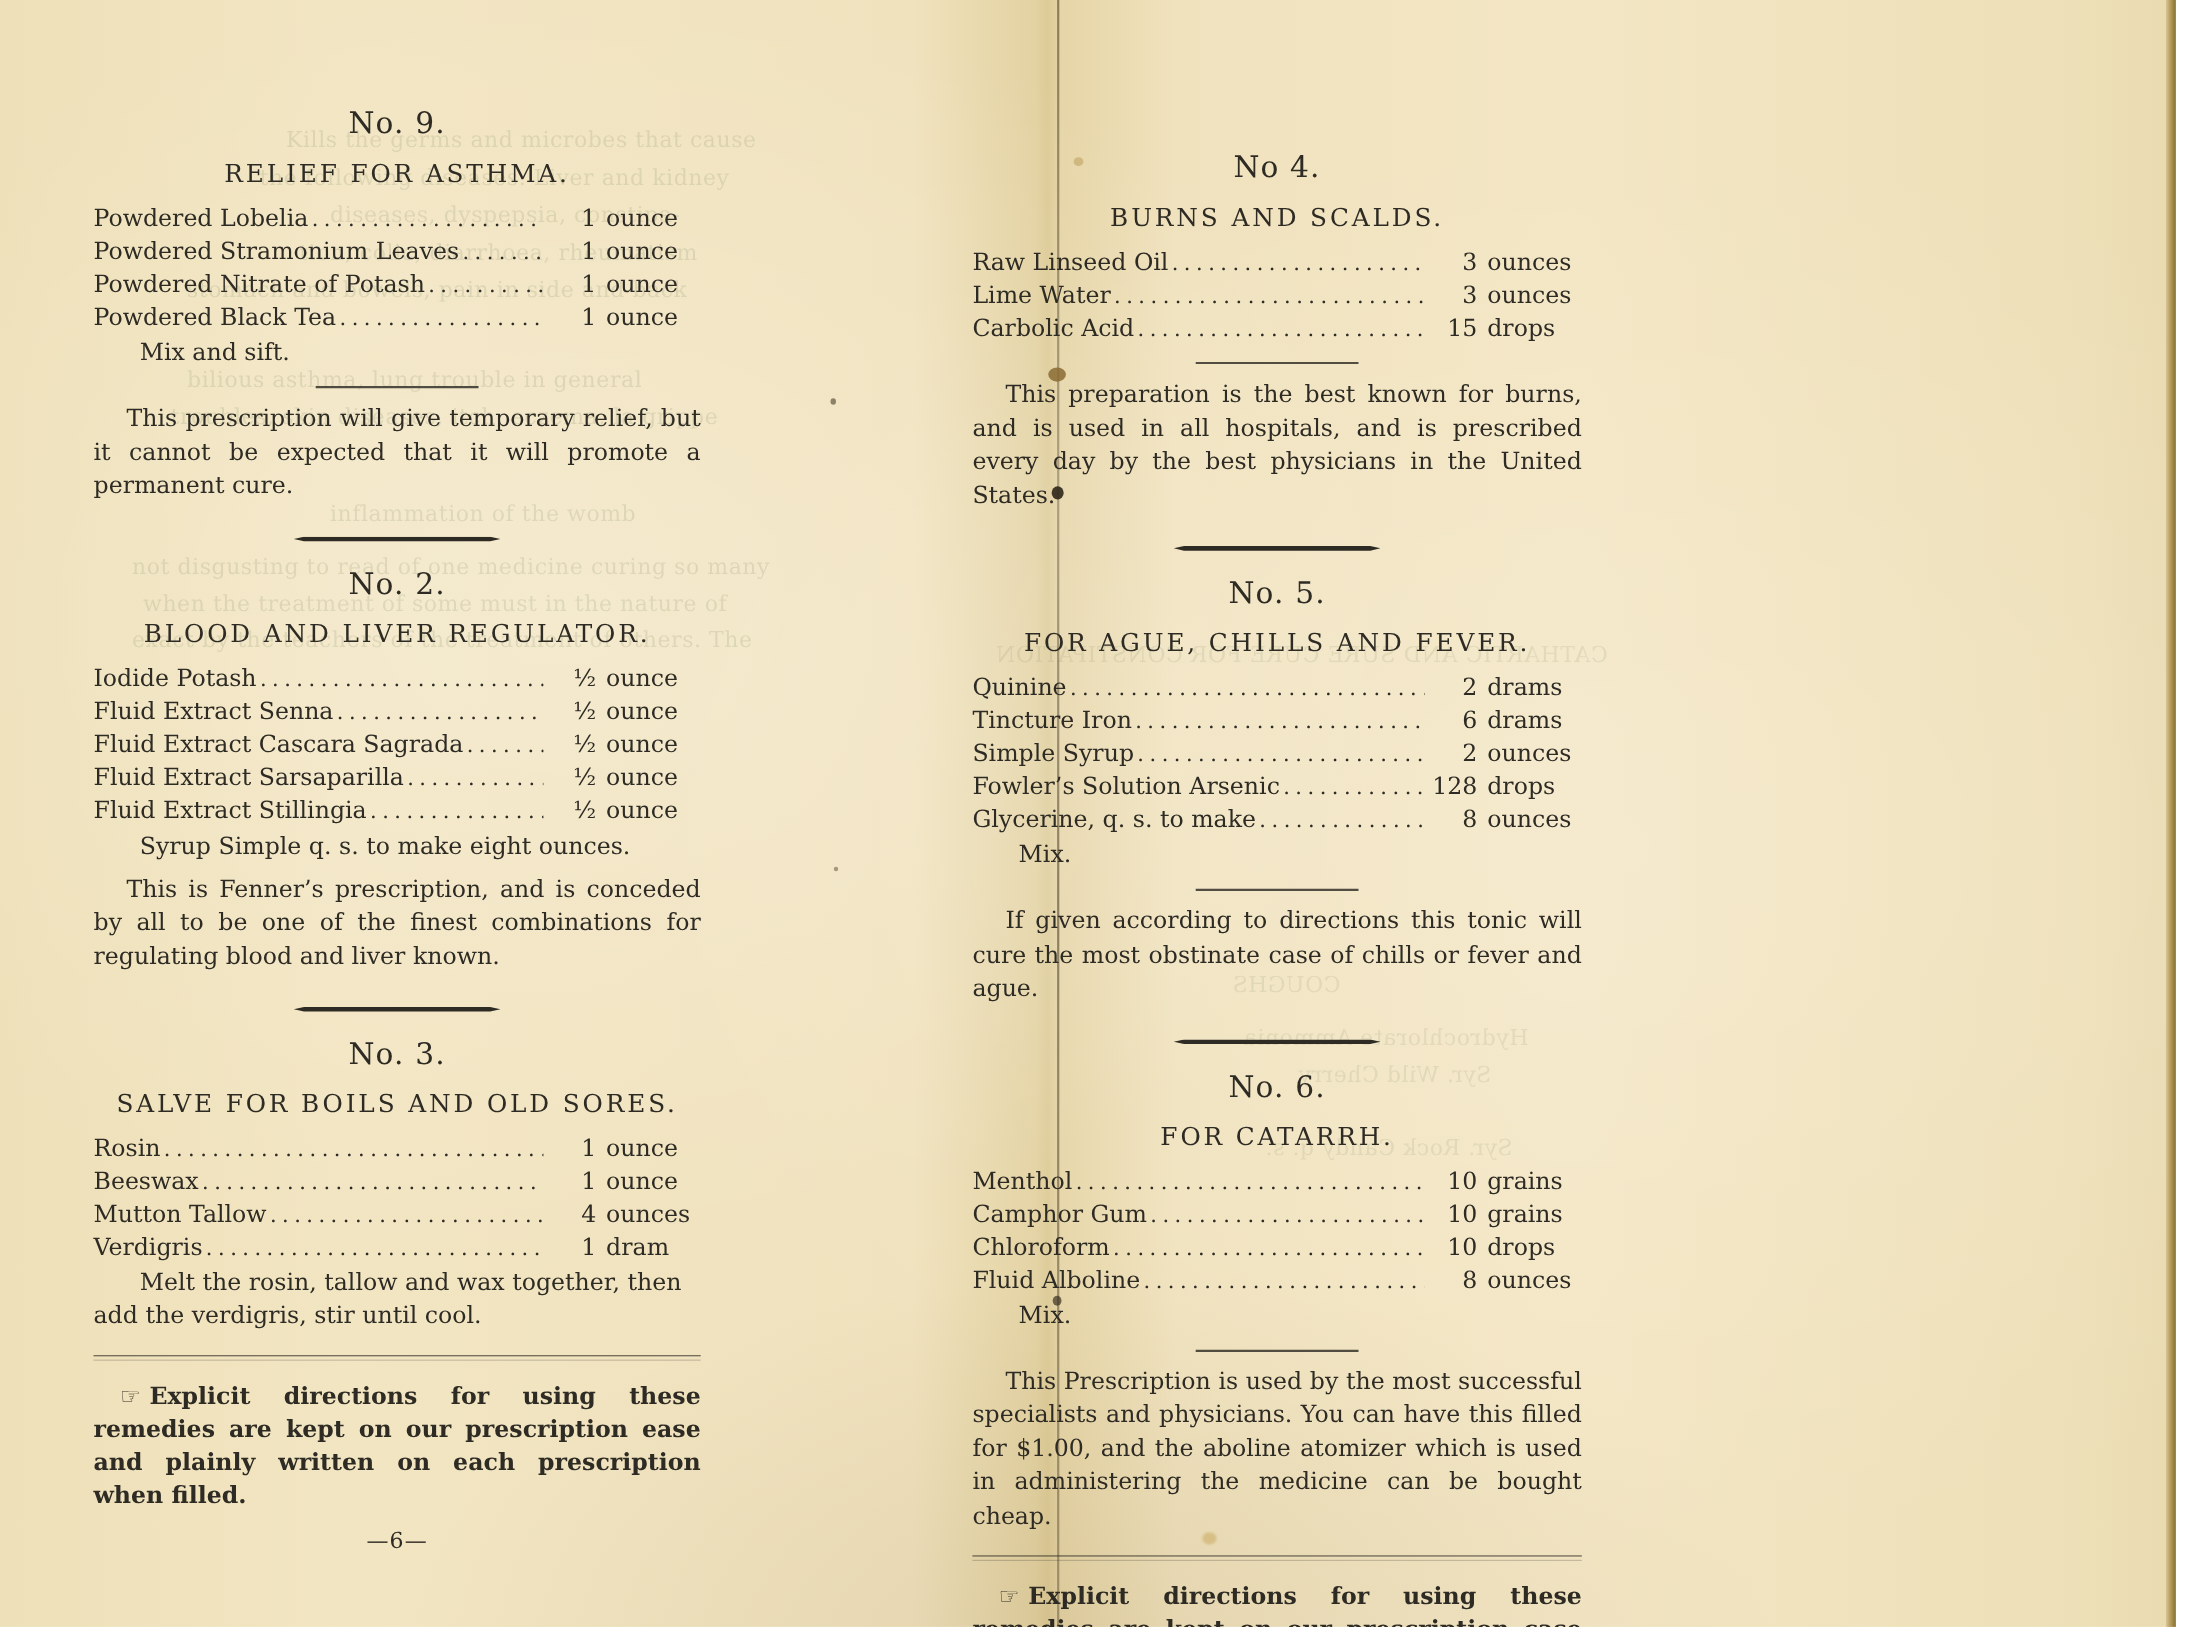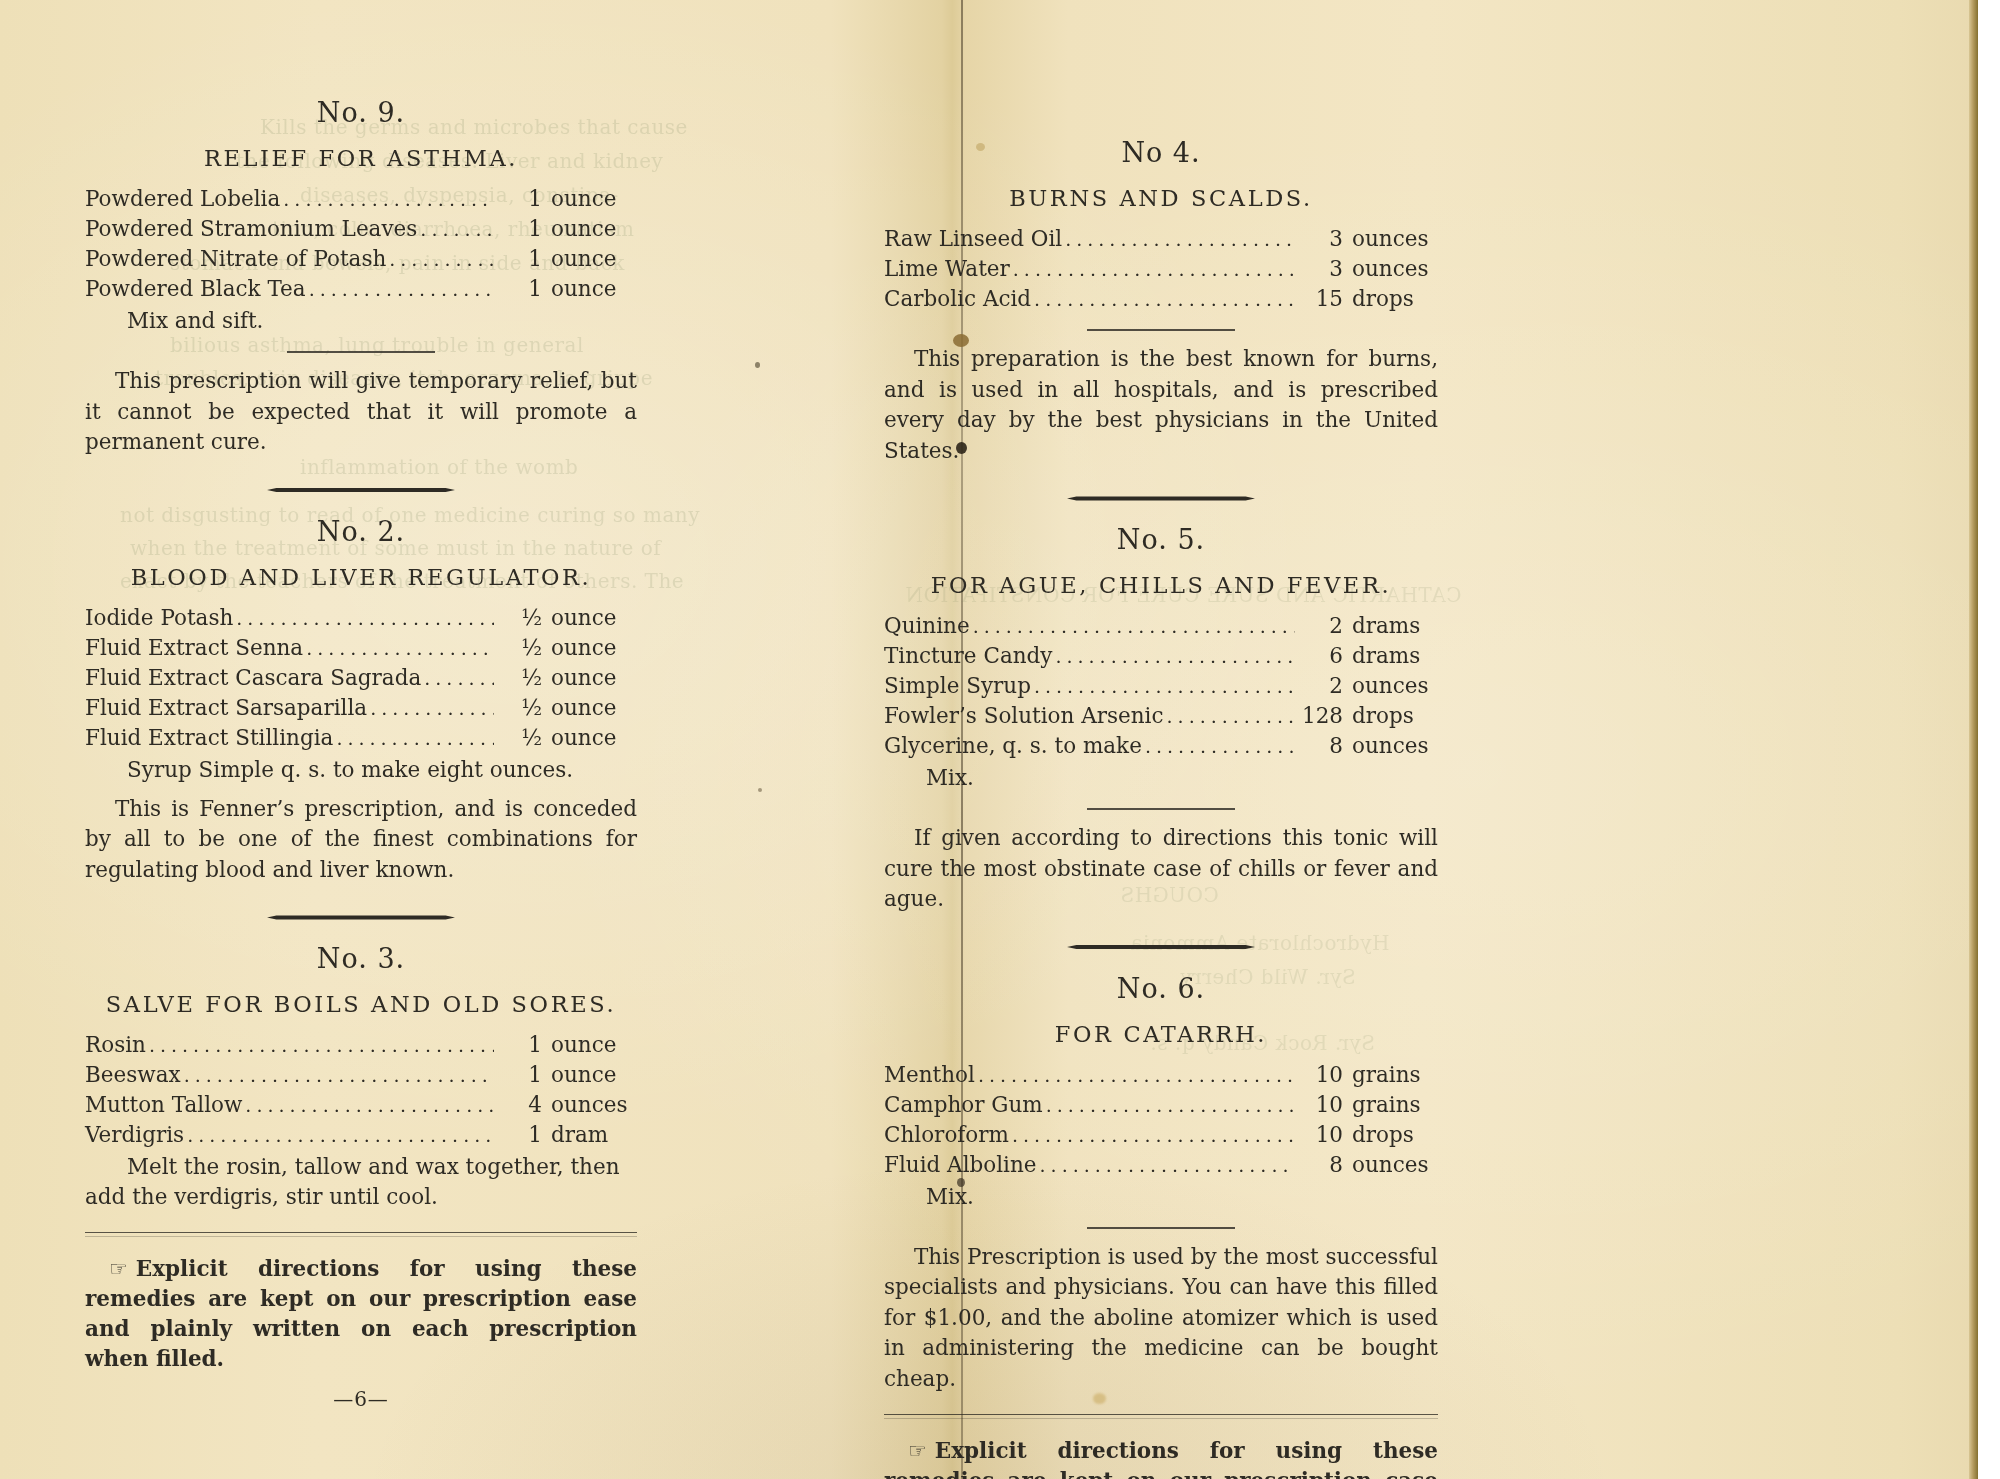--- a/index.html
+++ b/index.html
@@ -276,21 +276,21 @@
     <h3 class="h-title">FOR AGUE, CHILLS AND FEVER.</h3>
     <div class="rows">
   <div class="ing-row">
     <span class="ing-name">Quinine</span>
     <span class="leader"></span>
     <span class="ing-qty">2</span>
     <span class="ing-unit">drams</span>
   </div>
 
   <div class="ing-row">
-    <span class="ing-name">Tincture Candy</span>
+    <span class="ing-name">Tincture Iron</span>
     <span class="leader"></span>
     <span class="ing-qty">6</span>
     <span class="ing-unit">drams</span>
   </div>
 
   <div class="ing-row">
     <span class="ing-name">Simple Syrup</span>
     <span class="leader"></span>
     <span class="ing-qty">2</span>
     <span class="ing-unit">ounces</span>

